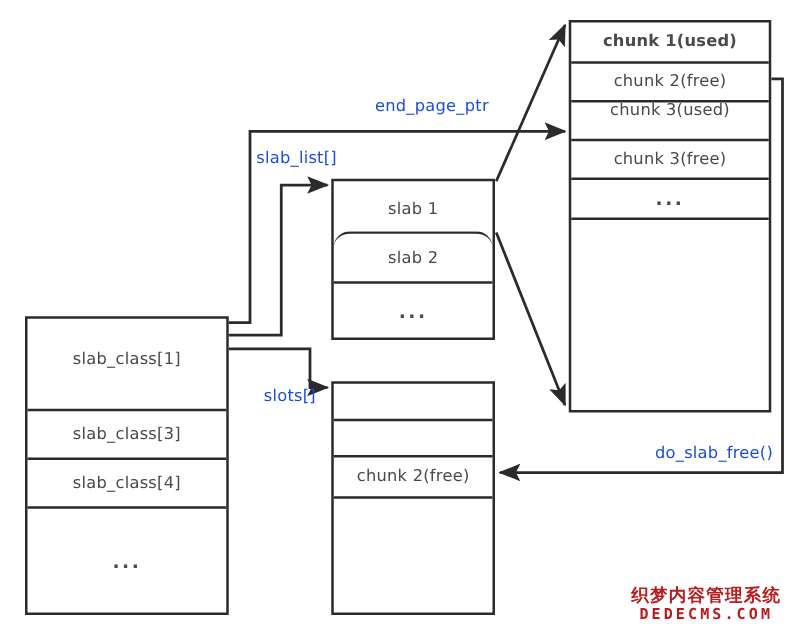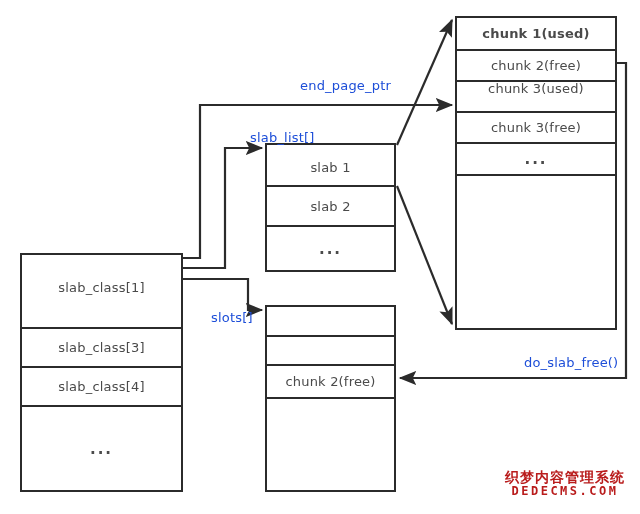--- a/index.html
+++ b/index.html
@@ -120,21 +120,21 @@
     </div>
     <div class="row divider-top" style="top:150px; height:85px;">
       <span class="ellipsis">...</span>
     </div>
   </div>
 
   <div class="box" style="left:265px; top:143px; width:131px; height:129px;">
     <div class="row" style="top:0px; height:44px;">
       <span>slab 1</span>
     </div>
-    <div class="row divider-top" style="top:40px; height:40px;">
+    <div class="row divider-top" style="top:40px; height:40px;border-radius:13px;">
       <span>slab 2</span>
     </div>
     <div class="row divider-top" style="top:80px; height:45px;">
       <span class="ellipsis">...</span>
     </div>
   </div>
 
   <div class="box" style="left:265px; top:305px; width:131px; height:187px;">
     <div class="row" style="top:0px; height:28px;">
       <span></span>
@@ -166,21 +166,21 @@
     <div class="row divider-top" style="top:124px; height:32px;">
       <span class="ellipsis">...</span>
     </div>
     <div class="row divider-top" style="top:156px; height:154px;">
       <span></span>
     </div>
   </div>
 
   <div class="edge-label" style="left:300px; top:78px;">end_page_ptr</div>
 
-  <div class="edge-label" style="left:205px; top:130px;margin-left:45px;">slab_list[]</div>
+  <div class="edge-label" style="left:205px; top:119px;">slab_list[]</div>
 
   <div class="edge-label" style="left:211px; top:310px;">slots[]</div>
 
   <div class="edge-label" style="left:524px; top:355px;text-align:right;">do_slab_free()</div>
 
   <div class="watermark" style="left:500px; top:470px; width:130px;">
     <div class="wm-cn">织梦内容管理系统</div>
     <div class="wm-en">DEDECMS.COM</div>
   </div>
 

